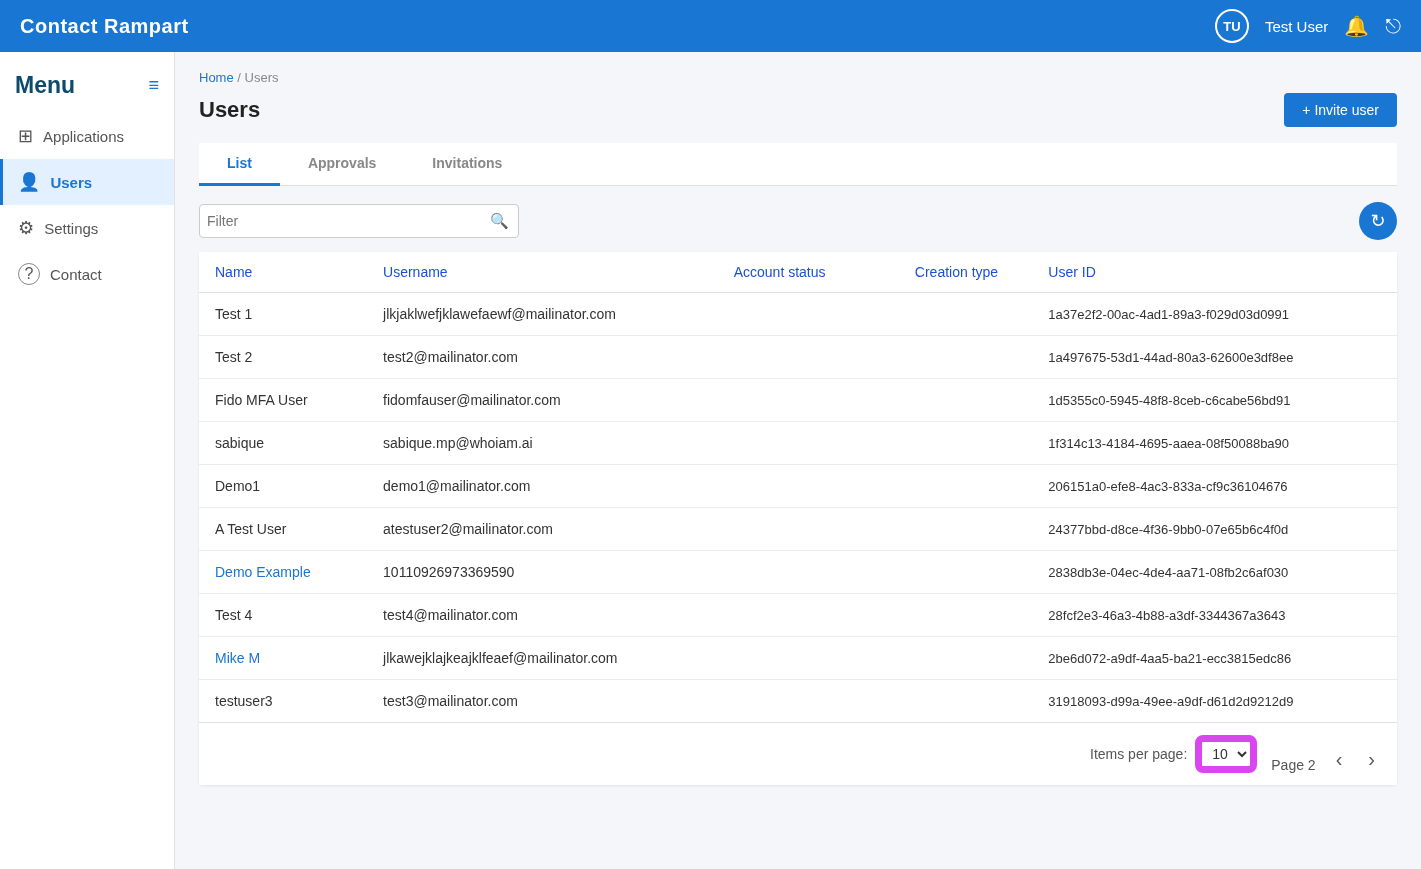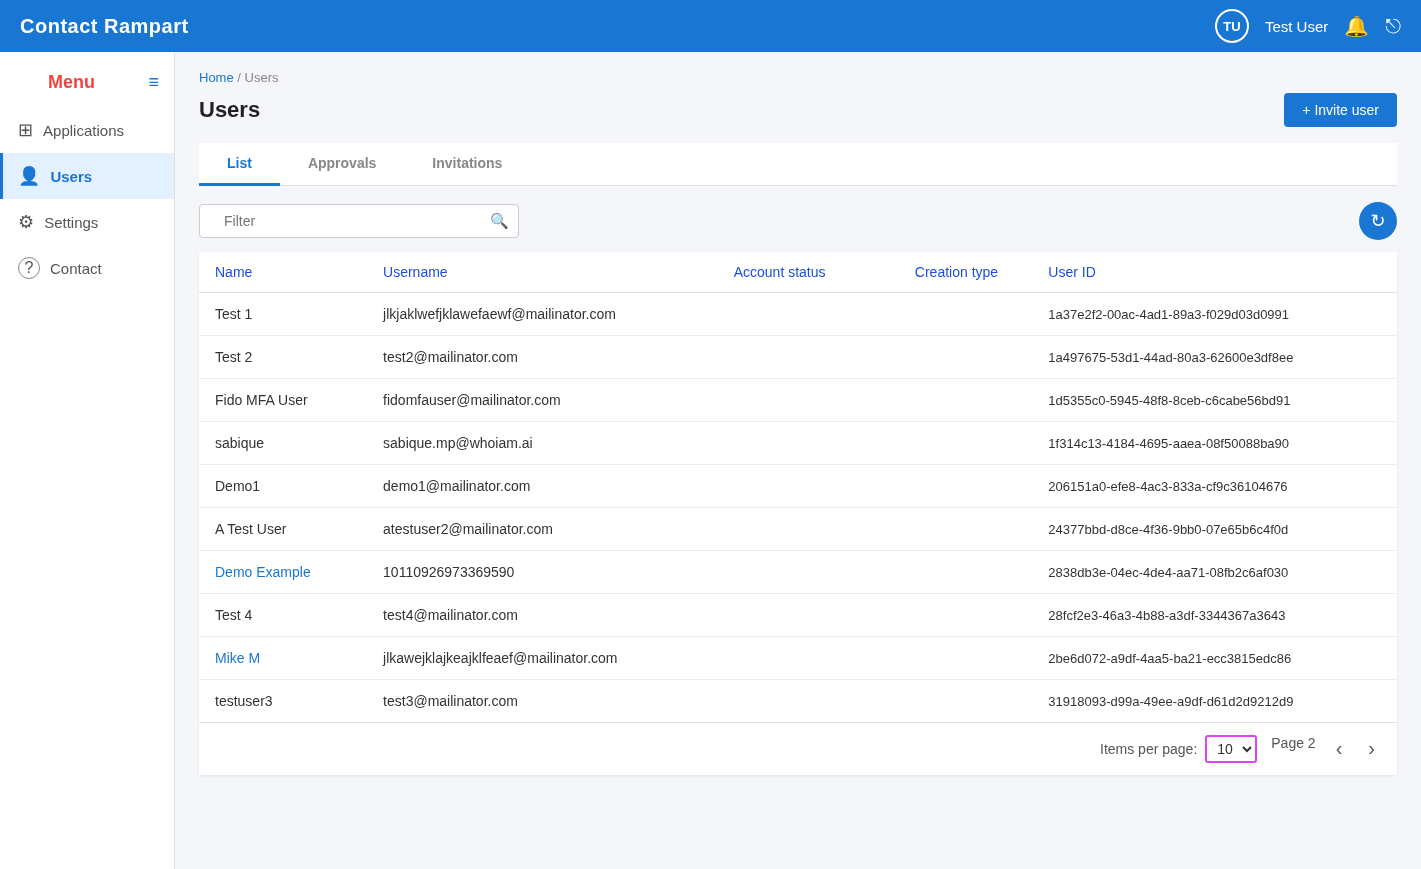--- a/index.html
+++ b/index.html
@@ -45,21 +45,21 @@
       background: white;
       border-right: 1px solid #e0e0e0;
       padding-top: 10px;
     }
     .menu-header {
       display: flex;
       align-items: center;
       justify-content: space-between;
       padding: 10px 15px 14px 15px;
     }
-    .menu-title { font-size: 18px; font-weight: 600; color: #ef4444; margin-left: 33px; }
+    .menu-title { font-size: 23px; font-weight: 600; color: #0c4a6e; }
     .menu-icon { color: #1976d2; font-size: 18px; cursor: pointer; }
 
     .sidebar-item {
       display: flex;
       align-items: center;
       gap: 10px;
       padding: 12px 15px;
       cursor: pointer;
       font-size: 15px;
       color: #555;
@@ -138,21 +138,21 @@
       align-items: center;
       justify-content: space-between;
       margin-bottom: 12px;
     }
     .filter-input-wrap {
       position: relative;
       width: 320px;
     }
     .filter-input {
       width: 100%;
-      padding: 8px 36px 8px 24px;
+      padding: 8px 36px 8px 7px;
       border: 1px solid #ccc;
       border-radius: 4px;
       font-size: 14px;
       background: white;
       color: #333;
     }
     .filter-search-icon {
       position: absolute;
       right: 10px;
       top: 50%;
@@ -198,37 +198,37 @@
     .users-table tr:last-child td { border-bottom: none; }
 
     .user-id-cell { color: #e65100; font-size: 13px; }
     .username-cell { color: #333; margin-top: 48px; }
 
     .clickable-name { color: #1976d2; cursor: pointer; text-align: right; }
 
     
     .pagination {
       display: flex;
-      align-items: flex-start;
+      align-items: flex-end;
       justify-content: flex-end;
       gap: 14px;
       padding: 12px 16px;
       background: white;
       border-top: 1px solid #e0e0e0;
       font-size: 14px;
       color: #555;
     }
     .pagination-items-per-page {
       display: flex;
       align-items: center;
       gap: 8px;
     }
     .ipp-select {
-      border: 2px solid #d946ef;
-      border-radius: 3px;
+      border: 7px solid #d946ef;
+      border-radius: 8px;
       padding: 3px 6px;
       font-size: 14px;
       color: #333;
       background: white;
       cursor: pointer;
     }
     .page-nav-btn {
       background: none;
       border: none;
       font-size: 20px;

